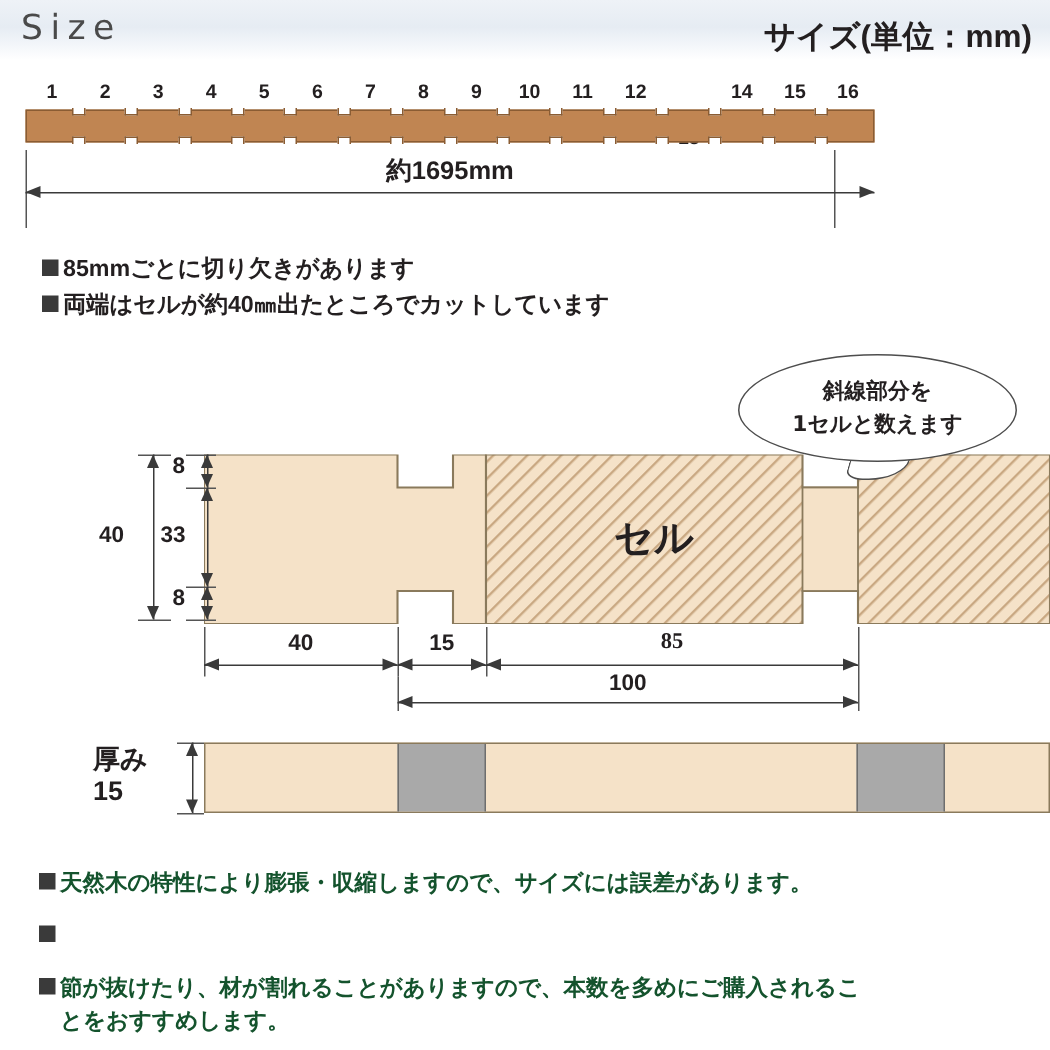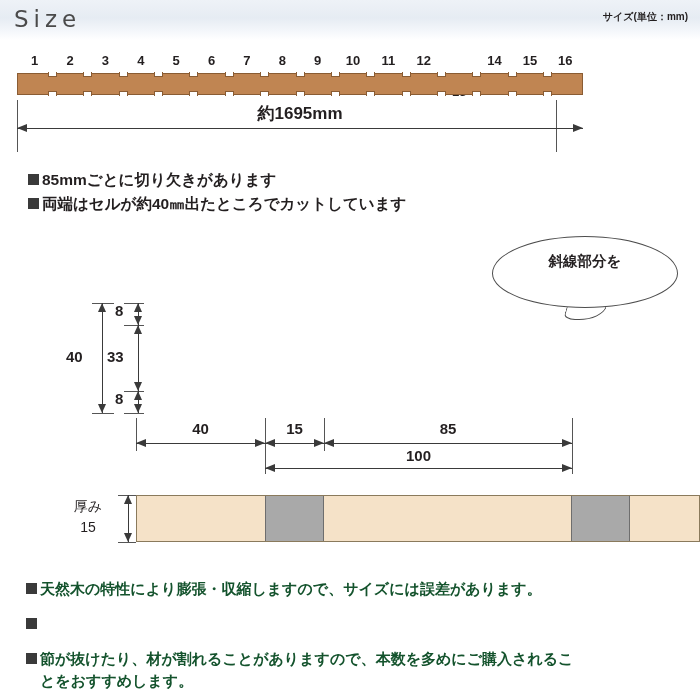--- a/index.html
+++ b/index.html
@@ -18,21 +18,21 @@
     position: absolute; left: 0; top: 0; width: 700px; height: 40px;
     background: linear-gradient(to bottom, #eef2f7 0%, #e6ecf3 45%, #f3f6fa 75%, #ffffff 100%);
   }
   #header-title {
     position: absolute; left: 14px; top: 6px;
     font-size: 23px; letter-spacing: 5px; font-weight: 400; color: #4a4a4a;
     font-family: "DejaVu Sans", sans-serif;
   }
   #header-unit {
     position: absolute; right: 12px; top: 10px;
-    font-size: 10px; font-weight: 700; color: #231f20;
+    font-size: 21px; font-weight: 700; color: #231f20;
     letter-spacing: 0px;
   }
 
   
   #ruler-numbers { position: absolute; left: 17px; top: 53px; width: 566px; height: 16px; }
   .ruler-num {
     position: absolute; top: 0; width: 34px; text-align: center;
     font-size: 13px; font-weight: 700; color: #231f20;
   }
 
@@ -127,22 +127,22 @@
 
   
   #thick-view { position: absolute; left: 136px; top: 495px; width: 564px; height: 50px; }
   #thick-bar {
     position: absolute; left: 0; top: 0; width: 564px; height: 47px;
     background: #f5e2c8; border: 1px solid #8a7a5c;
   }
   .gray-seg { position: absolute; top: 0; height: 100%; background: #a9a9a9;
               border-left: 1px solid #6e6e6e; border-right: 1px solid #6e6e6e; }
   #thick-dim { position: absolute; left: 62px; top: 492px; width: 74px; height: 56px; }
-  #thick-label { position: absolute; left: 0; top: 4px; width: 52px; text-align: center;
-                 font-size: 14px; font-weight: 400; line-height: 21px; }
+  #thick-label { position: absolute; left: 0; top: 4px; width: 52px; text-align: left;
+                 font-size: 18px; font-weight: 700; line-height: 21px; }
 
   
   #notes-bottom { position: absolute; left: 26px; top: 578px; width: 660px; }
   .note-b {
     font-size: 15px; font-weight: 700; color: #14532d;
     line-height: 22px; margin-bottom: 13px;
   }
   .note-b .cont { display: block; padding-left: 14px; }
 </style>
 </head>
@@ -220,20 +220,37 @@
 
   <div id="notes-top">
     <div class="note-line">
       <span class="sq"></span><span>85mmごとに切り欠きがあります</span>
     </div>
     <div class="note-line">
       <span class="sq"></span><span>両端はセルが約40㎜出たところでカットしています</span>
     </div>
   </div>
 
+  <div id="section">
+    <svg class="sect" width="564" height="113" viewBox="0 0 564 113">
+      <defs>
+        <pattern id="hatch" width="8" height="8" patternUnits="userSpaceOnUse" patternTransform="rotate(45)">
+          <rect width="8" height="8" fill="#f5e2c8"></rect>
+          <line x1="0" y1="0" x2="0" y2="8" stroke="#c9a882" stroke-width="3.2"></line>
+        </pattern>
+      </defs>
+
+      <path d="M0,0 L129,0 L129,22 L166,22 L166,0 L188,0 L188,113 L166,113 L166,91 L129,91 L129,113 L0,113 Z" fill="#f5e2c8" stroke="#8a7a5c" stroke-width="1.4"></path>
+
+      <path d="M188,0 L399,0 L399,22 L436,22 L436,0 L564,0 L564,113 L436,113 L436,91 L399,91 L399,113 L188,113 Z" fill="url(#hatch)" stroke="#8a7a5c" stroke-width="1.4"></path>
+
+      <rect x="399" y="22" width="37" height="69" fill="#f5e2c8" stroke="#8a7a5c" stroke-width="1.2"></rect>
+      <text x="300" y="64" font-family="DejaVu Sans, sans-serif" font-size="26" font-weight="700" fill="#231f20" text-anchor="middle">セル</text>
+    </svg>
+  </div>
 
   <div id="sec-dims">
 
     <div class="v-ext" style="left:34px; top:3px; width:22px;"></div>
     <div class="v-ext" style="left:34px; top:113px; width:22px;"></div>
     <div class="v-line" style="left:44px; top:3px; height:110px;">
       <div class="arrow-v up"></div>
       <div class="arrow-v down"></div>
     </div>
     <div class="v-label" style="left:8px; top:48px;">40</div>
@@ -260,20 +277,21 @@
     </div>
     <div class="v-label" style="left:57px; top:90px;">8</div>
   </div>
 
   <div id="bubble">
     <div class="tail"></div>
     <div class="blob"></div>
     <div class="tail-cover"></div>
     <div id="bubble-text">
       <div>斜線部分を</div>
+      <div>1セルと数えます</div>
     </div>
   </div>
 
   <div id="h-dims">
 
     <div class="h-ext" style="left:6px;  height:33px;"></div>
     <div class="h-ext" style="left:135px; height:33px;"></div>
     <div class="h-ext" style="left:194px; height:33px;"></div>
     <div class="h-ext" style="left:442px; height:56px;"></div>
     <div class="h-ext" style="left:135px; top:33px; height:23px;"></div>
@@ -287,21 +305,21 @@
     <div class="h-seg" style="left:135px; top:25px; width:59px;">
       <div class="arrow-h left"></div>
       <div class="arrow-h right"></div>
     </div>
     <div class="h-label" style="left:135px; top:2px; width:59px;">15</div>
 
     <div class="h-seg" style="left:194px; top:25px; width:248px;">
       <div class="arrow-h left"></div>
       <div class="arrow-h right"></div>
     </div>
-    <div class="h-label" style="left:194px; top:2px; width:248px;">85</div>
+    <div class="h-label" style="left:194px; top:2px; width:248px;font-family:Liberation Serif, serif;">85</div>
 
     <div class="h-seg" style="left:135px; top:50px; width:307px;">
       <div class="arrow-h left"></div>
       <div class="arrow-h right"></div>
     </div>
     <div class="h-label" style="left:135px; top:29px; width:307px;">100</div>
   </div>
 
   <div id="thick-view">
     <div id="thick-bar">

